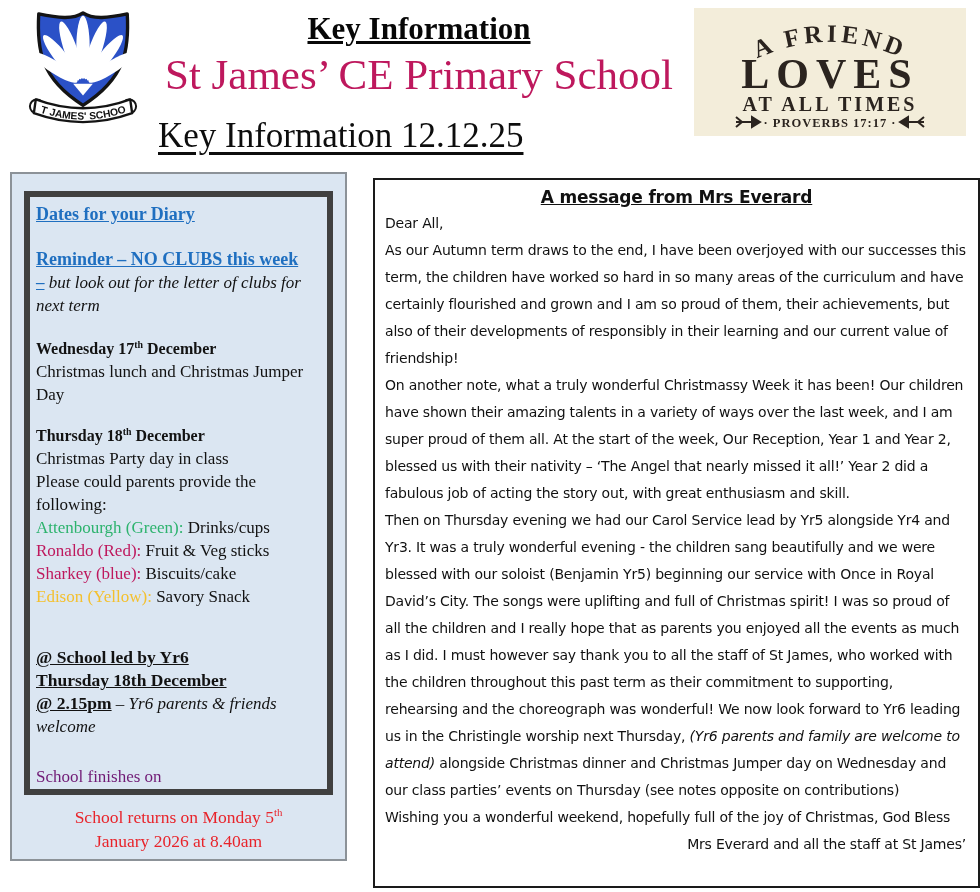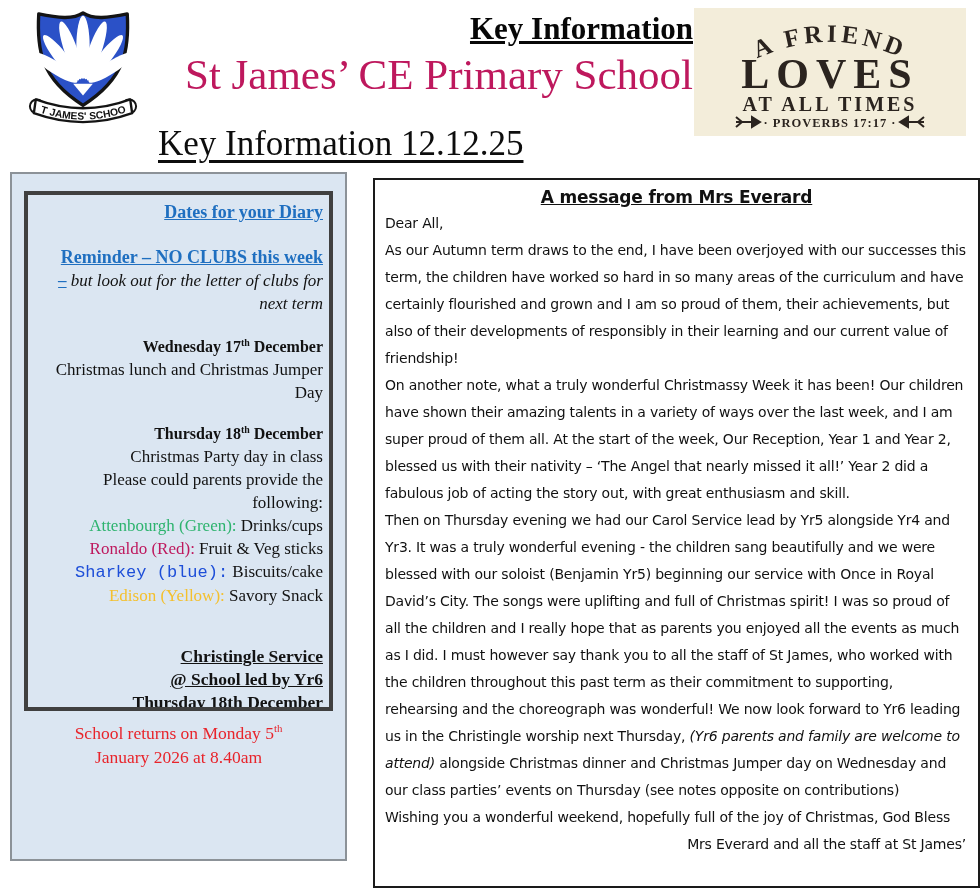--- a/index.html
+++ b/index.html
@@ -4,51 +4,51 @@
 <style>
   * { margin:0; padding:0; box-sizing:border-box; }
   html,body { background:#fff; }
   .page {
     position:relative; width:980px; height:892px; background:#fff;
     font-family:"Liberation Serif", serif; overflow:hidden;
   }
 
   
   .logo { position:absolute; left:24px; top:4px; width:118px; height:126px; }
-  .titles { position:absolute; left:145px; top:10px; width:548px; text-align:right; }
+  .titles { position:absolute; left:145px; top:10px; width:548px; text-align:center; }
   .title-1 { font-size:31px; font-weight:bold; text-decoration:underline; line-height:1.25; color:#070707; }
   .title-2 { font-size:43px; font-weight:normal; line-height:1.2; color:#be185d; }
   .verse-sign { position:absolute; left:694px; top:8px; width:272px; height:128px; background:#f3edda; }
-  .page-title { position:absolute; left:158px; top:124px; font-size:35px; color:#0d0d0d;
+  .page-title { position:absolute; left:158px; top:116px; font-size:35px; color:#0d0d0d;
                 text-decoration:underline; text-underline-offset:5px; }
 
   
   .diary-box {
     position:absolute; left:10px; top:172px; width:337px; height:689px;
     background:#dbe6f2; border:2px solid #8c9298;
   }
   .diary-inner {
-    margin:17px 12px 0 12px; height:520px; border:4px solid #404040;
-    text-align:right; padding:4px 6px; overflow:hidden;
+    margin:17px 12px 0 12px; height:604px; border:6px solid #404040;
+    text-align:left; padding:4px 6px; overflow:hidden;
     font-size:17px; line-height:23px; color:#121212;
   }
   .blue-u { color:#1f6fc0; font-weight:bold; text-decoration:underline; }
   .diary-title { margin-top:2px; font-size:18px; line-height:23px; }
   .reminder { margin-top:22px; }
   .reminder .bold-line { font-size:18px; }
   .reminder .it { font-style:italic; color:#121212; font-weight:normal; text-decoration:none; }
   .reminder .dash { color:#1f6fc0; font-weight:bold; text-decoration:underline; }
   .event { margin-top:20px; }
   .event-head { font-weight:bold; font-size:16px; }
   .event2 { margin-top:18px; }
   .cline { white-space:nowrap; }
   .cname { }
   .c-green  { color:#2db36e; }
   .c-red    { color:#be185d; }
-  .c-blue   { color:#1d4ed8;font-family:Liberation Mono, monospace; }
+  .c-blue   { color:#be185d; }
   .c-yellow { color:#f4c02e; }
   .christingle { margin-top:38px; }
   .christingle .hl { font-weight:bold; text-decoration:underline; font-size:17.5px; }
   .christingle .it { font-style:italic; }
   .finish { margin-top:27px; color:#701a75; }
   .returns {
     margin-top:10px; text-align:center; color:#e8242b; font-size:17.5px; line-height:24px;
   }
   sup { font-size:62%; vertical-align:super; line-height:0; }
 
@@ -140,21 +140,20 @@
         <div class="event-head"><span>Thursday 18</span><sup>th</sup><span> December</span></div>
         <div>Christmas Party day in class</div>
         <div>Please could parents provide the following:</div>
         <div class="cline"><span class="cname c-green">Attenbourgh (Green):</span><span> Drinks/cups</span></div>
         <div class="cline"><span class="cname c-red">Ronaldo (Red):</span><span> Fruit &amp; Veg sticks</span></div>
         <div class="cline"><span class="cname c-blue">Sharkey (blue):</span><span> Biscuits/cake</span></div>
         <div class="cline"><span class="cname c-yellow">Edison (Yellow):</span><span> Savory Snack</span></div>
       </div>
 
       <div class="christingle">
-        <div class="hl">Christingle Service</div>
         <div class="hl">@ School led by Yr6</div>
         <div class="hl">Thursday 18th December</div>
         <div><span class="hl">@ 2.15pm</span><span class="it"> – Yr6 parents &amp; friends welcome</span></div>
       </div>
 
       <div class="finish">
         <div>School finishes on</div>
         <div><sup>th</sup></div>
       </div>
 

